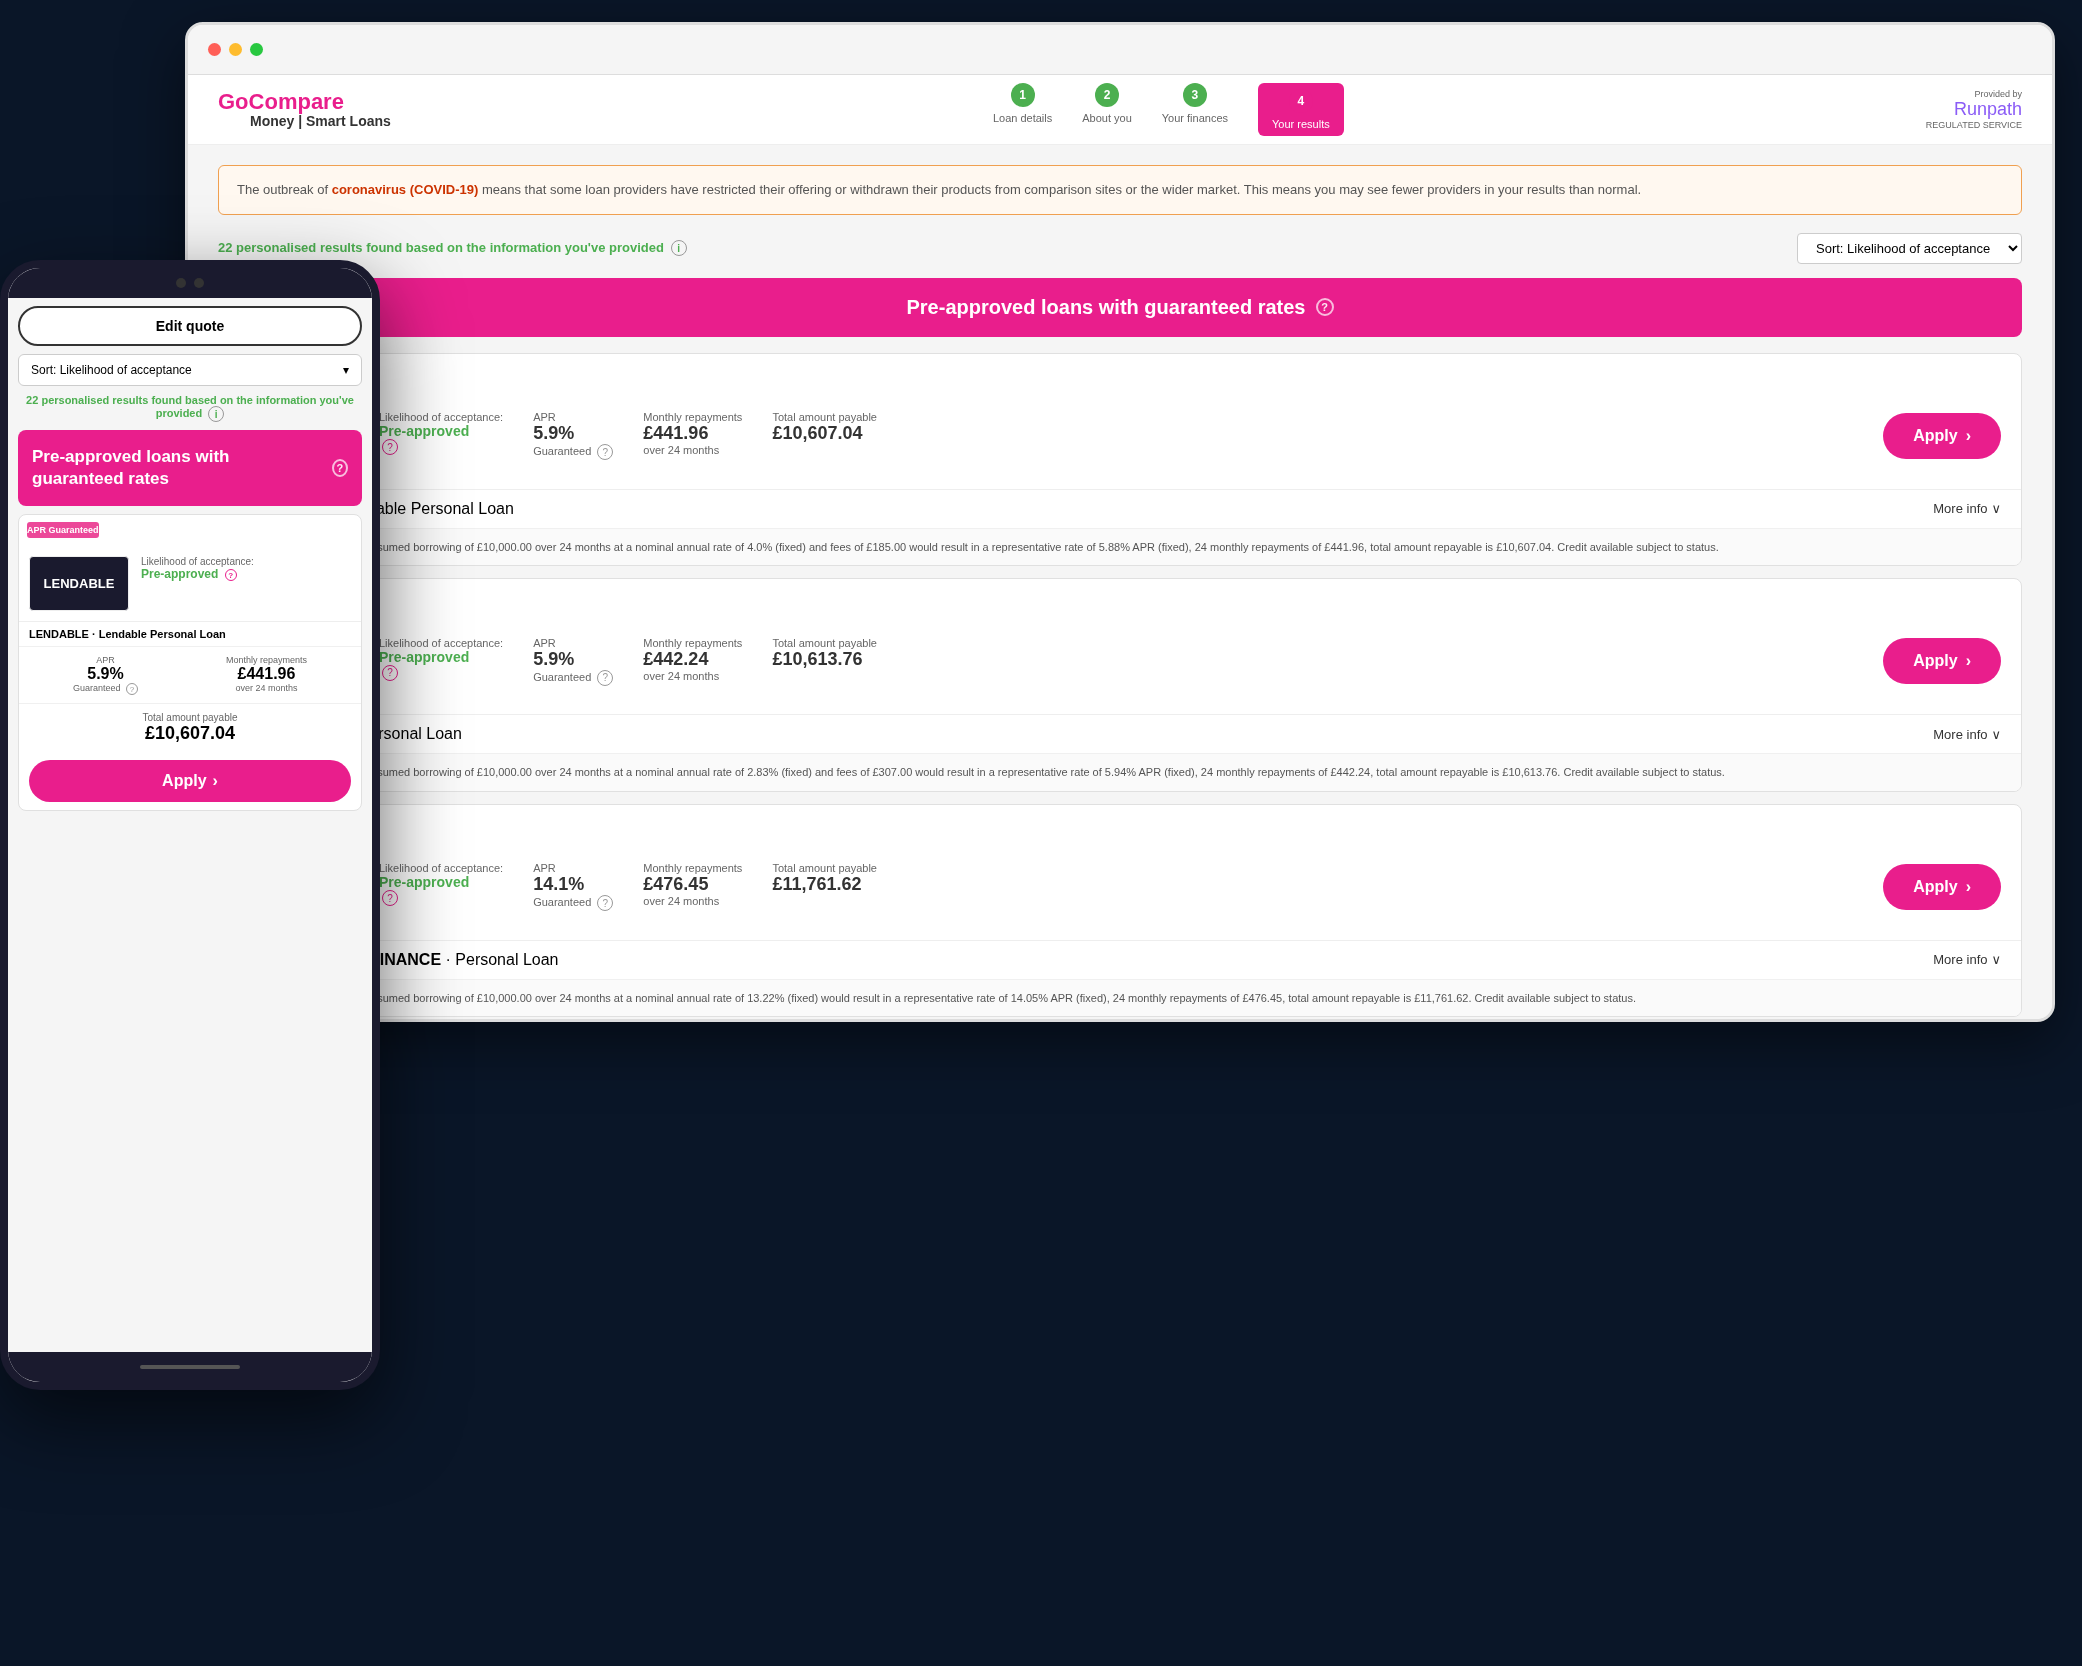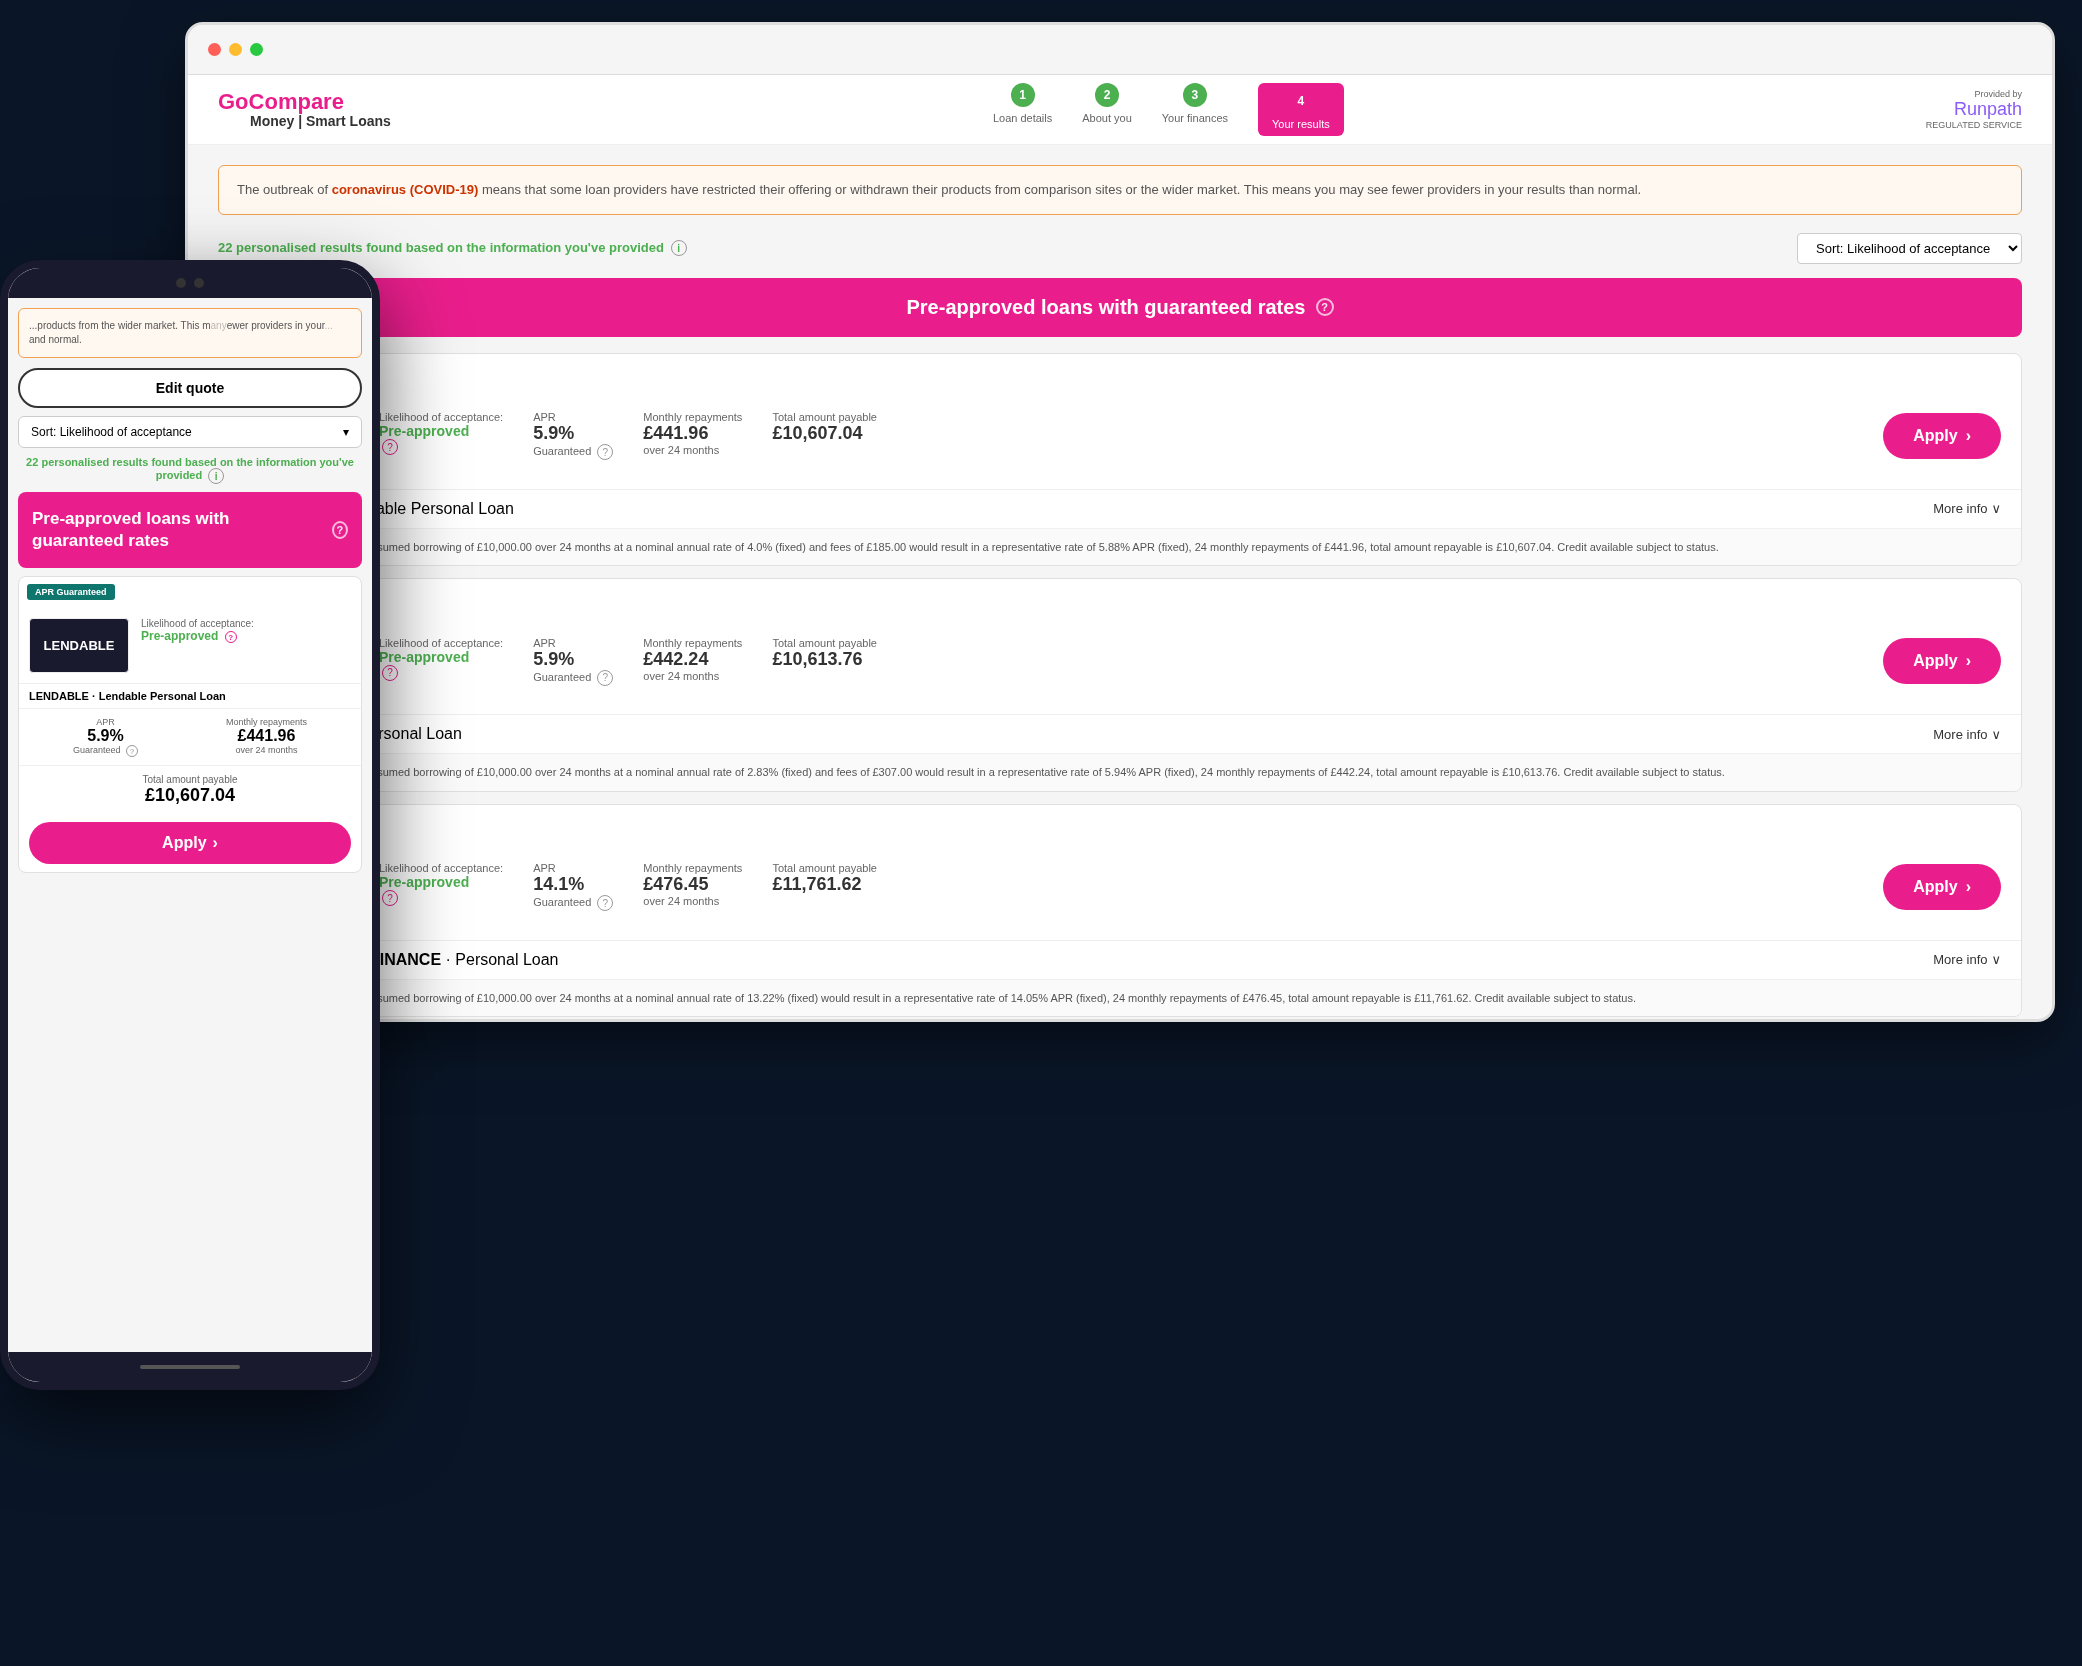--- a/index.html
+++ b/index.html
@@ -198,25 +198,25 @@
     }
 
     .loan-card-top {
       display: flex;
       align-items: center;
       padding: 18px 20px;
       gap: 20px;
     }
 
     .apr-badge {
-      background: #0f766e;
+      background: #ec4899;
       color: #fff;
       font-size: 10px;
       font-weight: bold;
-      padding: 3px 8px;
+      padding: 3px 0;
       border-radius: 3px;
       margin-bottom: 4px;
       display: inline-block;
     }
 
     .lender-logo-box {
       width: 120px;
       height: 70px;
       border: 1px solid #eee;
       border-radius: 6px;
@@ -836,23 +836,20 @@
 </div>
 
 <div class="mobile-mockup">
   <div class="mobile-notch">
     <div class="mobile-notch-dot"></div>
     <div class="mobile-notch-dot"></div>
   </div>
 
   <div class="mobile-content">
 
-    <div class="mobile-covid-banner">
-      <span>...products from the wider market. This m<span style="opacity:0.4">any</span>ewer providers in your<span style="opacity:0.4">...</span> and normal.</span>
-    </div>
 
     <div class="mobile-edit-quote">
       <span>Edit quote</span>
     </div>
 
     <div class="mobile-sort">
       <span>Sort: Likelihood of acceptance</span>
       <span>▾</span>
     </div>
 

